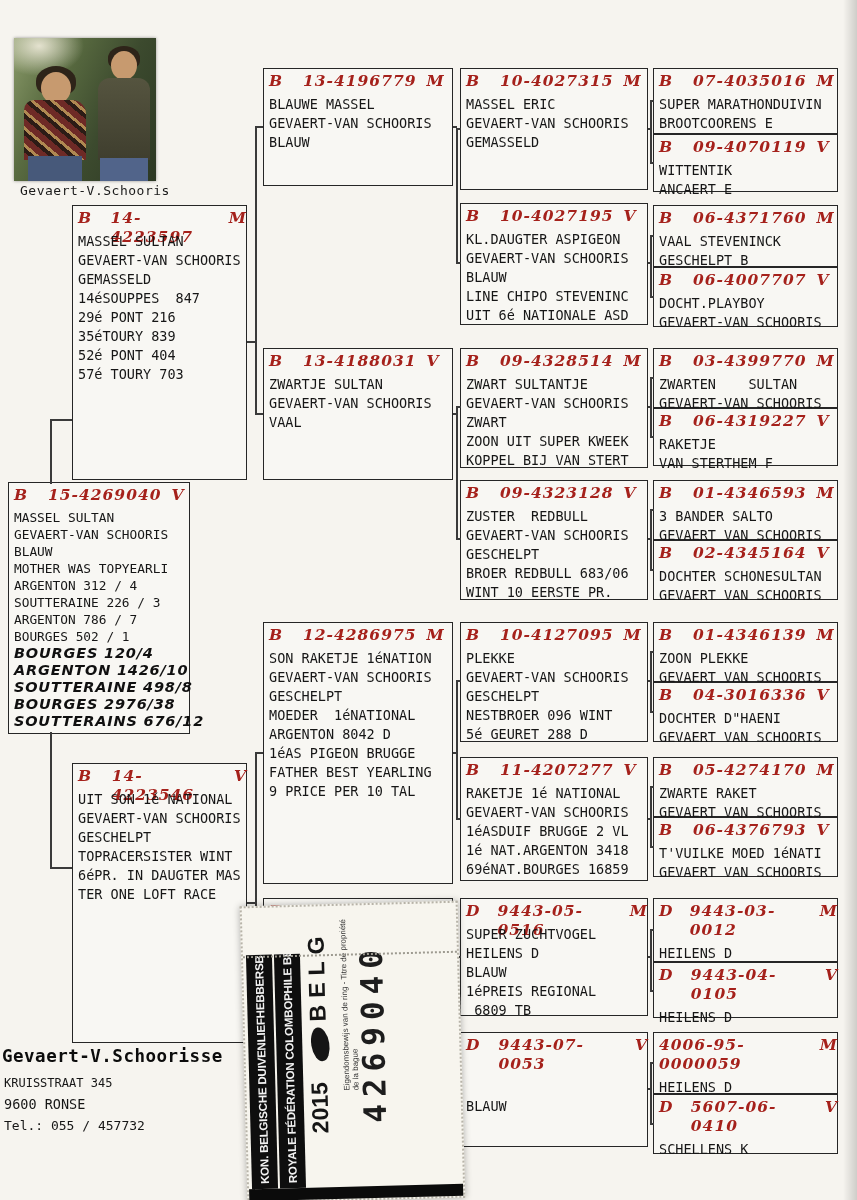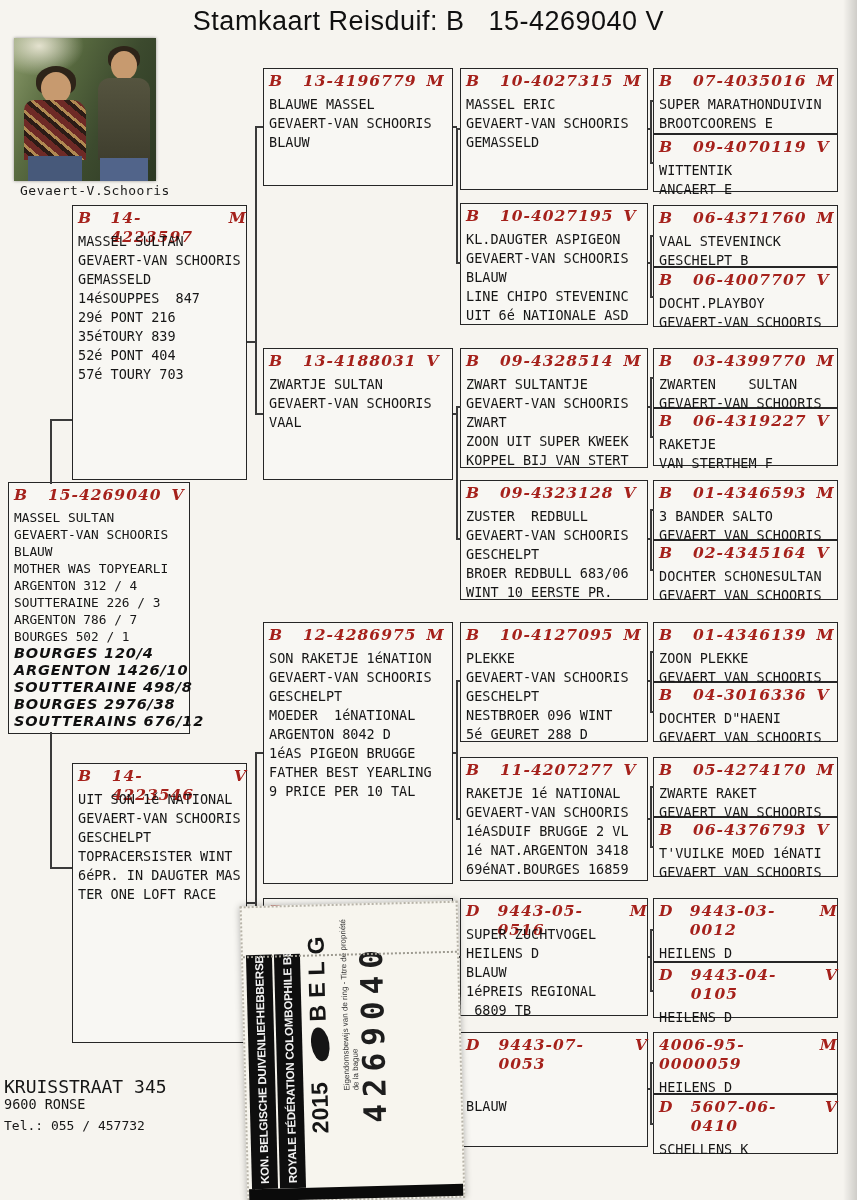--- a/index.html
+++ b/index.html
@@ -35,21 +35,21 @@
   .phs{margin-left:10px;}
   .pl{font-size:13.5px;line-height:19px;height:19px;color:#161616;white-space:pre;}
   .root .pl{font-size:12.8px;line-height:17px;height:17px;}
   .pl.hw{font-family:"DejaVu Sans", sans-serif;font-style:italic;font-weight:600;
          font-size:14.5px;letter-spacing:0.8px;color:#101010;}
   
   .cline{position:absolute;background:#3a3a3a;}
   
   .owner-name{position:absolute;left:2px;top:1046px;font-weight:bold;font-size:17.5px;
               letter-spacing:0.5px;color:#0c0c0c;}
-  .owner-l1{position:absolute;left:4px;top:1076px;font-size:18px;color:#161616;}
+  .owner-l1{position:absolute;left:4px;top:1076px;font-size:12px;color:#161616;}
   .owner-l2{position:absolute;left:4px;top:1096px;font-size:13.5px;color:#161616;}
   .owner-l3{position:absolute;left:4px;top:1118px;font-size:13px;color:#161616;}
   
   .stamp-wrap{position:absolute;left:243px;top:903px;width:218px;height:297px;z-index:6;}
   .stamp-card{position:absolute;left:-39.5px;top:39.5px;width:297px;height:218px;
         transform:rotate(-91.5deg);background:#f7f5ee;
         border:2px dotted #b7b3a8;box-sizing:border-box;box-shadow:0 0 7px rgba(0,0,0,.3);}
   .stamp-strip{position:absolute;left:0;top:0;bottom:0;width:12px;background:#0b0b0b;}
   .stamp-band{position:absolute;left:12px;width:234px;height:26px;background:#0e0e0e;color:#f2f2f2;
         font-family:"Liberation Sans", sans-serif;font-weight:bold;font-size:11.5px;
@@ -68,21 +68,20 @@
         font-weight:bold;font-size:31px;letter-spacing:7px;color:#1d1d1d;}
   .stamp-perf{position:absolute;right:48px;top:0;bottom:0;border-right:2px dotted #9d9a90;}
   .edge-right{position:absolute;right:0;top:0;width:14px;height:1200px;
         background:linear-gradient(to right,rgba(0,0,0,0),rgba(0,0,0,0.16));}
 </style>
 </head>
 <body>
 
 <div class="page">
 
-  <div class="title">Stamkaart Reisduif: B   15-4269040 V</div>
 
   <div class="photo">
     <div class="sky"></div>
     <div class="fig">
       <div class="hair" style="left:22px;top:28px;width:40px;height:30px;"></div>
       <div class="head" style="left:27px;top:34px;width:30px;height:32px;"></div>
       <div class="woman-body"></div>
       <div class="woman-jeans"></div>
     </div>
     <div class="fig">
@@ -479,20 +478,21 @@
       <div class="cline" style="left: 648px; top: 956px; width: 3px; height: 2px;"></div>
       <div class="cline" style="left: 650px; top: 930px; width: 2px; height: 61px;"></div>
       <div class="cline" style="left: 650px; top: 929px; width: 4px; height: 2px;"></div>
       <div class="cline" style="left: 650px; top: 990px; width: 4px; height: 2px;"></div>
       <div class="cline" style="left: 648px; top: 1088px; width: 3px; height: 2px;"></div>
       <div class="cline" style="left: 650px; top: 1063px; width: 2px; height: 61px;"></div>
       <div class="cline" style="left: 650px; top: 1062px; width: 4px; height: 2px;"></div>
       <div class="cline" style="left: 650px; top: 1123px; width: 4px; height: 2px;"></div>
     </div>
 
+  <div class="owner-name">Gevaert-V.Schoorisse</div>
   <div class="owner-l1">KRUISSTRAAT 345</div>
   <div class="owner-l2">9600  RONSE</div>
   <div class="owner-l3">Tel.: 055 / 457732</div>
 
   <div class="stamp-wrap">
     <div class="stamp-card">
       <div class="stamp-strip"></div>
       <div class="stamp-band band1">KON. BELGISCHE DUIVENLIEFHEBBERSBOND</div>
       <div class="stamp-band band2">ROYALE FÉDÉRATION COLOMBOPHILE BELGE</div>
       <div class="stamp-year">2015</div>

